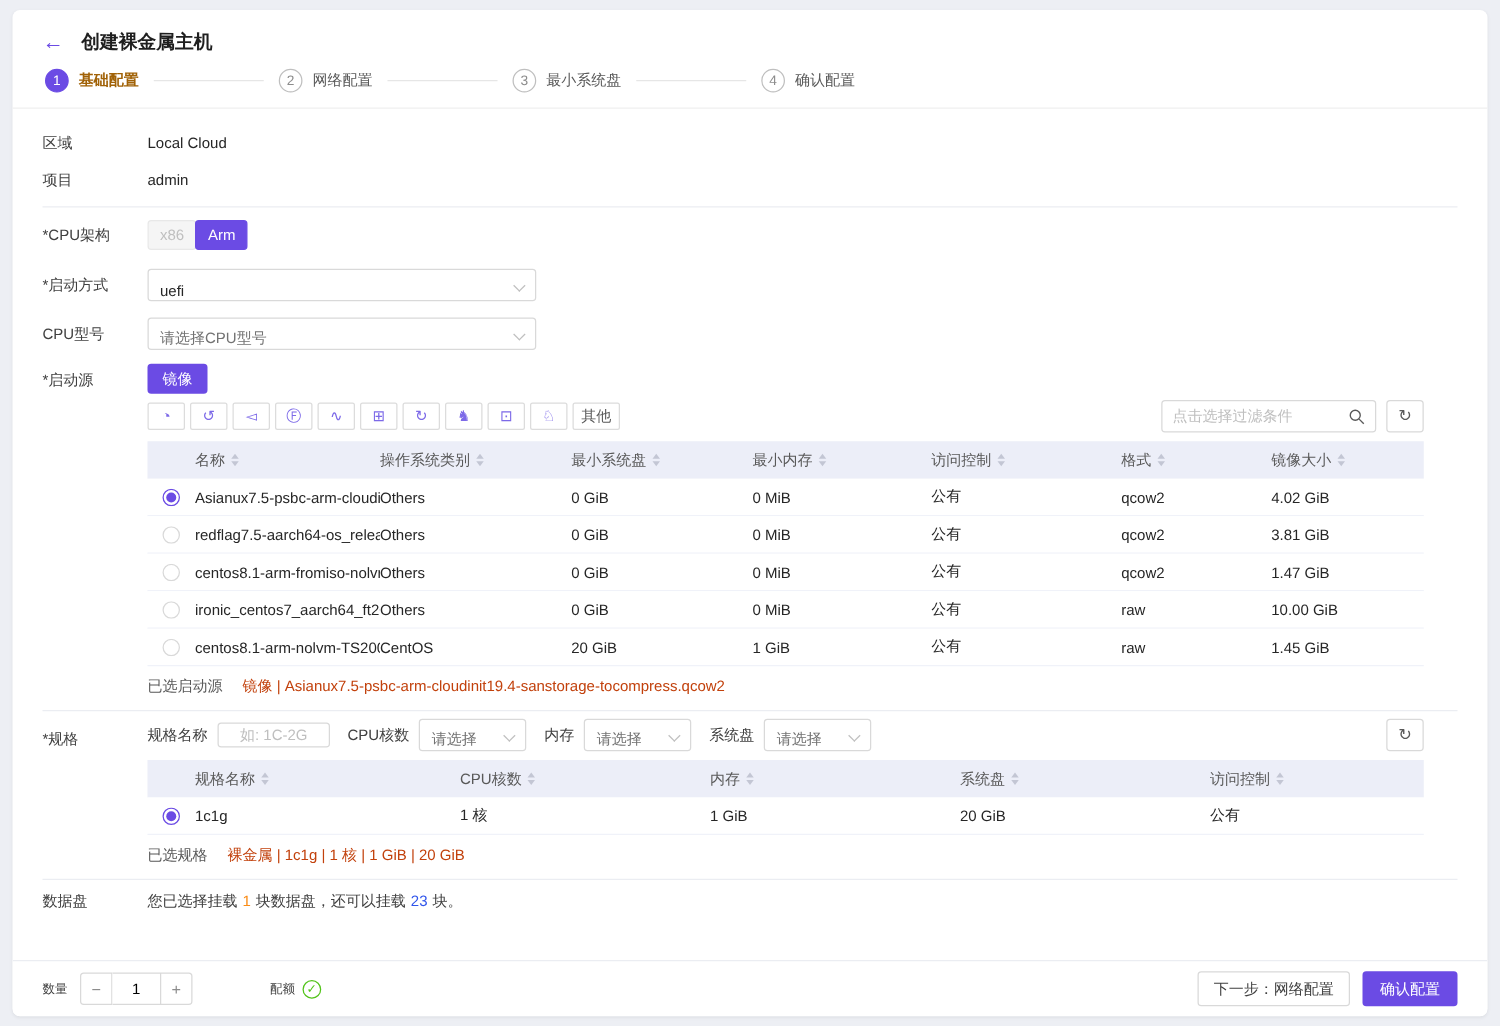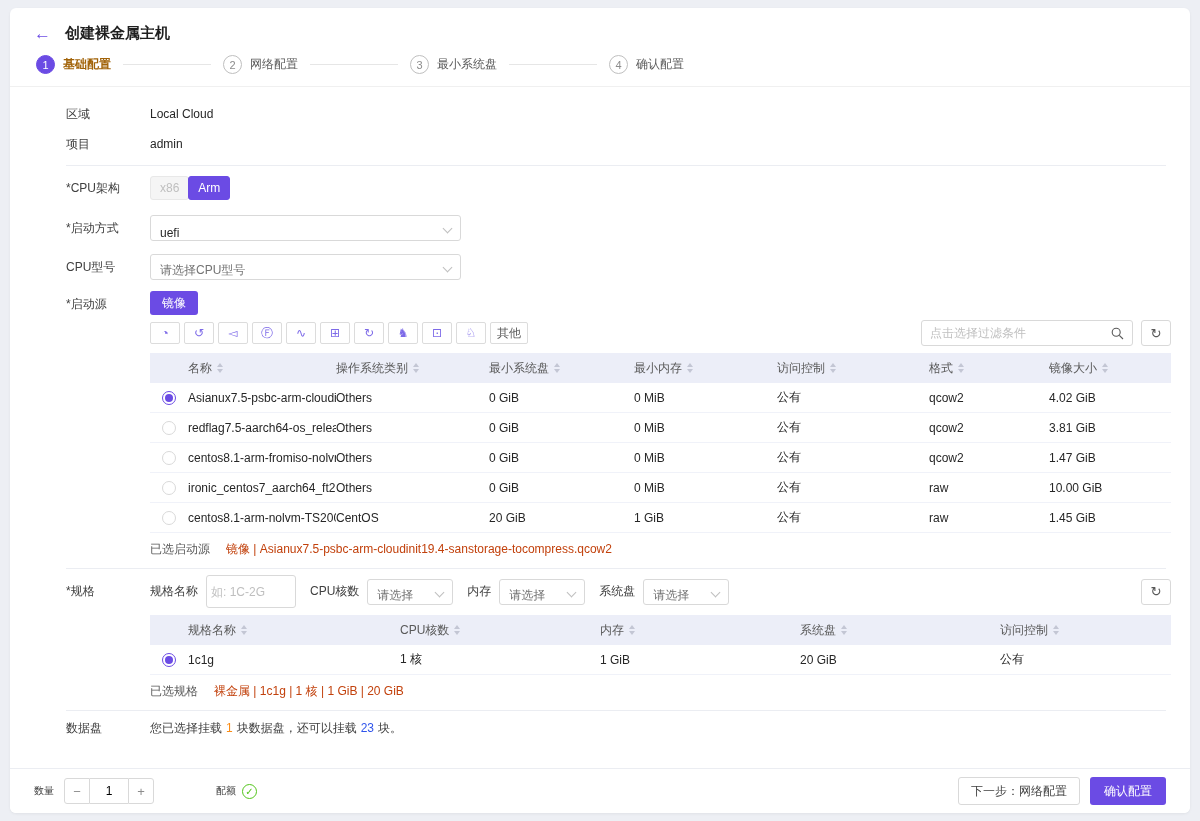--- a/index.html
+++ b/index.html
@@ -16,21 +16,21 @@
   .steps { display:flex; align-items:center; margin:12px 0 0 2px; padding-bottom:12px; }
   .step { display:flex; align-items:center; gap:8px; }
   .dot { width:19px; height:19px; border-radius:50%; border:1px solid #bfbfbf; color:#8c8c8c;
     font-size:11px; display:flex; align-items:center; justify-content:center; background:#fff; }
   .step.active .dot { background:#6b4be4; border-color:#6b4be4; color:#fff; }
   .step-label { font-size:12px; color:#595959; }
   .step.active .step-label { color:#a16207;font-weight:bold; }
   .connector { width:88px; height:1px; background:#e6e6e6; margin:0 12px; }
 
   
-  .content { flex:1; padding:12px 24px 0; overflow:hidden;margin-left:32px; }
+  .content { flex:1; padding:12px 24px 0; overflow:hidden; }
   .frow { display:flex; align-items:center; min-height:30px; }
   .flabel { width:84px; flex:none; font-size:12px; color:#404040; }
   .fval { font-size:12px; color:#262626; }
   .divider { height:1px; background:#ebedf2; margin:6px 0; }
   .qicon { width:13px; height:13px; border-radius:50%; border:1px solid #a6a6a6; color:#a6a6a6;
     font-size:9px; display:inline-flex; align-items:center; justify-content:center; margin-left:5px; }
 
   .btn-p { background:#6b4be4; color:#fff; border:none; border-radius:3px; font-size:12px;
     height:23px; cursor:pointer; font-family:inherit; }
   .btn-az { width:96px; }
@@ -50,21 +50,21 @@
   .row-mb { margin-bottom:9px; }
   .btn-tab { height:24px; padding:0 12px; margin-bottom:5px; }
 
   .os-row { display:flex; align-items:center; }
   .os-strip { display:flex; gap:4px; }
   .os-btn { height:22px; min-width:30px; padding:0 6px; background:#fff; border:1px solid #dcdcdc;
     border-radius:2px; color:#7d6ae8; font-size:12px; display:flex; align-items:center;
     justify-content:center; cursor:pointer; }
   .os-btn.txt { color:#595959; }
   .tools { margin-left:auto; display:flex; gap:8px; align-items:center; }
-  .searchbox { width:212px; height:26px; border:1px solid #d9d9d9; border-radius:3px; background:#fff;
+  .searchbox { width:172px; height:26px; border:1px solid #d9d9d9; border-radius:3px; background:#fff;
     display:flex; align-items:center; padding:0 8px; gap:3px; }
   .searchbox input { border:none; outline:none; flex:1; font-size:12px; font-family:inherit; color:#262626; min-width:0; }
   .searchbox input::placeholder { color:#bfbfbf; }
   .iconbtn { width:30px; height:26px; border:1px solid #d9d9d9; border-radius:3px; background:#fff;
     color:#595959; font-size:13px; display:flex; align-items:center; justify-content:center; cursor:pointer; }
 
   .tbl { width:1021px; font-size:12px; margin-top:7px; }
   .thead { display:flex; align-items:center; height:30px; background:#eceef8; color:#595959; }
   .trow { display:flex; align-items:center; height:30px; border-bottom:1px solid #f0f2f9; color:#262626; background:#fff; }
   .cell { padding-right:8px; white-space:nowrap; overflow:hidden; display:flex; align-items:center; }
@@ -80,21 +80,21 @@
   .radio.checked { border-color:#6b4be4; }
   .radio.checked::after { content:""; position:absolute; inset:2px; border-radius:50%; background:#6b4be4; }
 
   .sel-line { display:flex; align-items:center; gap:16px; min-height:26px; font-size:12px; margin-top:3px;}
   .sel-line .k { color:#595959; }
   .sel-line .v { color:#c2410c; }
 
   .flv-row { display:flex; align-items:center; gap:8px; width:1021px; }
   .flv-row .lbl { font-size:12px; color:#404040; margin-left:6px; }
   .flv-row .lbl:first-child { margin-left:0; }
-  .inp { height:33px; border:1px solid #d9d9d9; border-radius:3px; font-size:12px; padding:0 4px;
+  .inp { height:20px; border:1px solid #d9d9d9; border-radius:3px; font-size:12px; padding:0 17px;
     font-family:inherit; color:#262626; outline:none; }
   .inp::placeholder { color:#bfbfbf; }
   .inp-name { width:90px; }
   .sel-s { width:86px; }
 
   .disk-summary { font-size:12px; color:#404040; display:flex; gap:4px; align-items:center; min-height:22px;}
   .num-orange { color:#fa8c16; }
   .num-blue { color:#2f54eb; }
 
   

